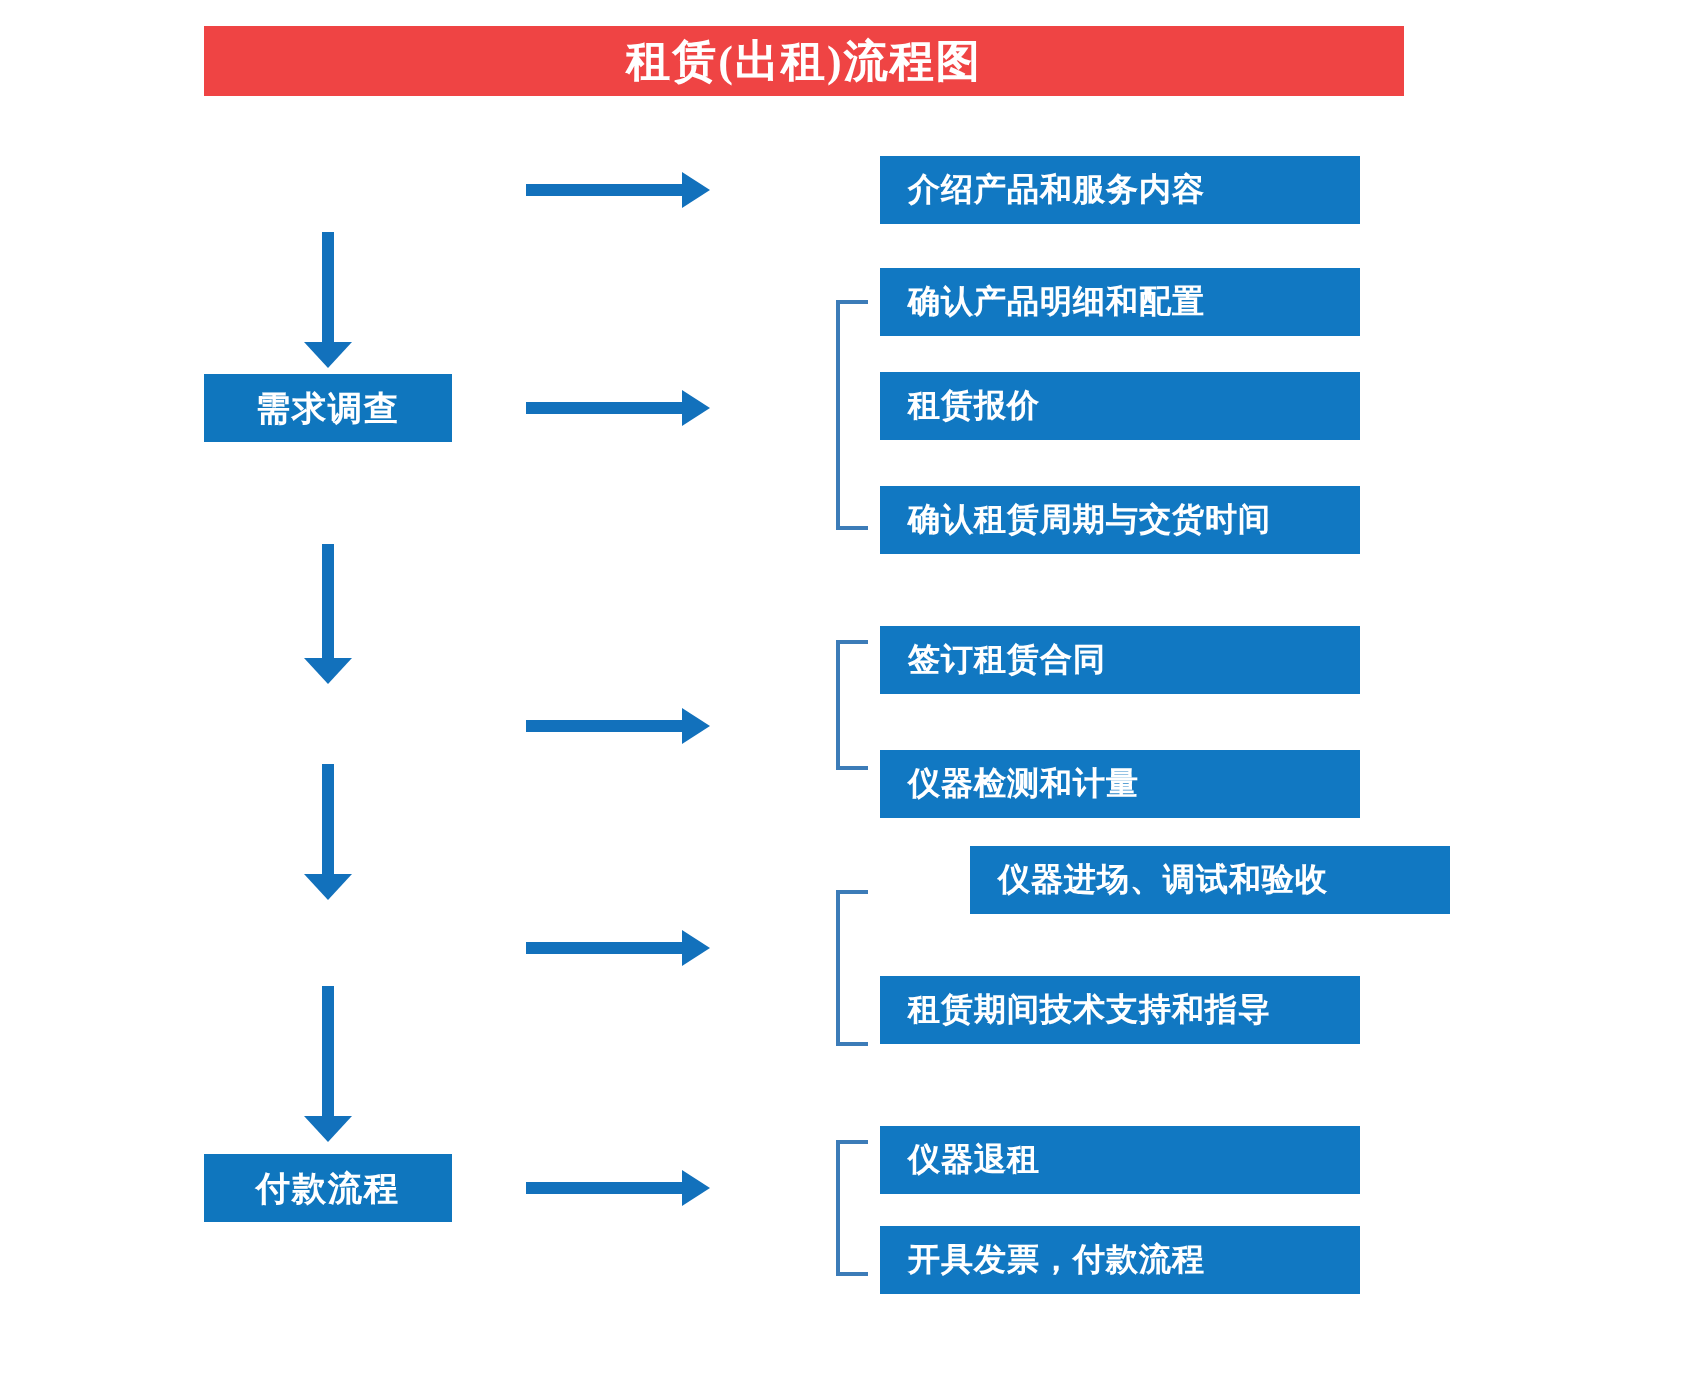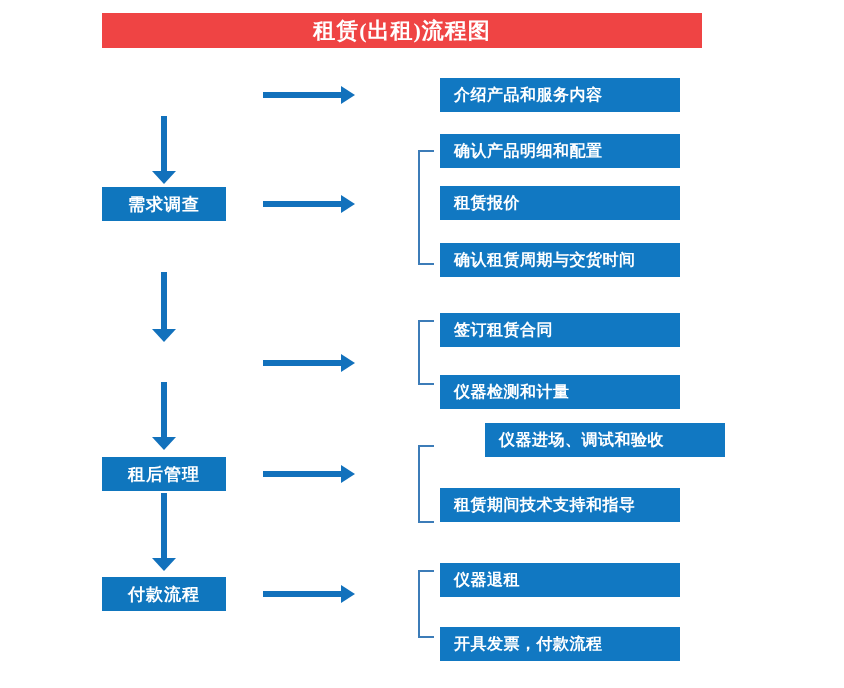--- a/index.html
+++ b/index.html
@@ -177,21 +177,20 @@
 
   <div class="detail-box" style="top:313px;">签订租赁合同</div>
 
   <div class="detail-box" style="top:363px;margin-top:12px;">仪器检测和计量</div>
 
   <div class="arrow-down" style="left:152px; top:382px; height:68px;">
     <div class="stem" style="height:55px;"></div>
     <div class="head" style="top:55px;"></div>
   </div>
 
-  <div class="stage-box" style="top:457px;">租后管理</div>
 
   <div class="arrow-right" style="left:263px; top:465px; width:92px;">
     <div class="stem" style="width:78px;"></div>
     <div class="head" style="left:78px;"></div>
   </div>
 
   <div class="bracket" style="left:418px; top:445px; height:78px;"></div>
 
   <div class="detail-box" style="top:423px;margin-left:45px;">仪器进场、调试和验收</div>
 
@@ -206,15 +205,15 @@
 
   <div class="arrow-right" style="left:263px; top:585px; width:92px;">
     <div class="stem" style="width:78px;"></div>
     <div class="head" style="left:78px;"></div>
   </div>
 
   <div class="bracket" style="left:418px; top:570px; height:68px;"></div>
 
   <div class="detail-box" style="top:563px;">仪器退租</div>
 
-  <div class="detail-box" style="top:627px;text-align:center;">开具发票，付款流程</div>
+  <div class="detail-box" style="top:613px;text-align:center;">开具发票，付款流程</div>
 
 </div>
 
 </body></html>

